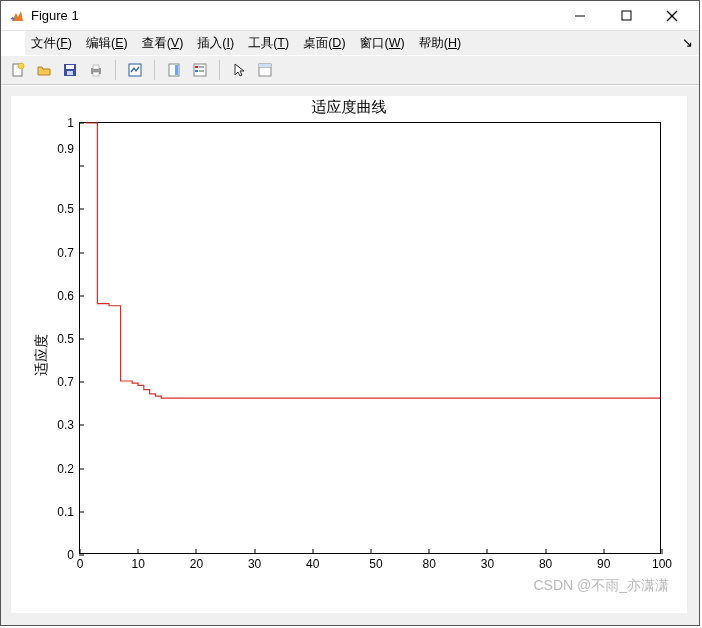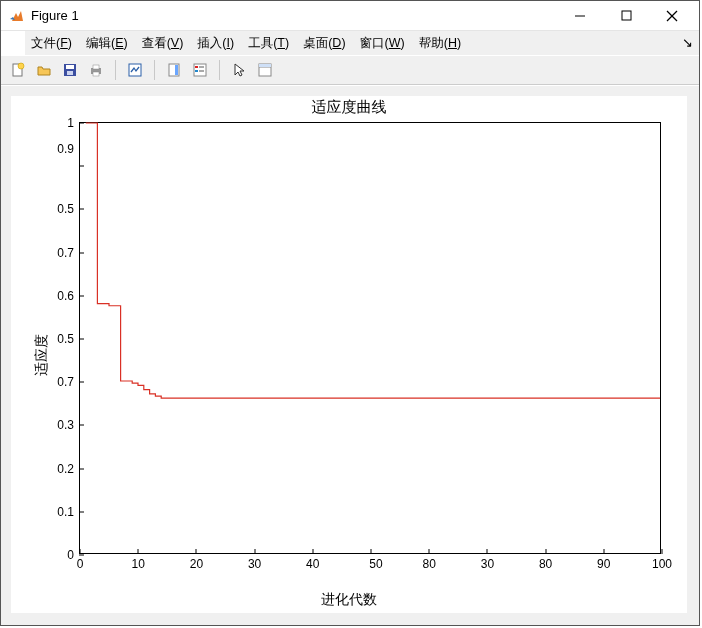--- a/index.html
+++ b/index.html
@@ -252,21 +252,20 @@
           <line x1="2" y1="5" x2="14" y2="5" stroke="#888"></line>
           <rect x="2" y="2" width="12" height="3" fill="#cfe0f7"></rect>
         </svg>
     </div>
   </div>
 
   <div class="plot-area">
     <div class="plot-bg">
       <div class="chart-title">适应度曲线</div>
       <div class="ylabel">适应度</div>
-      <div class="xlabel">进化代数</div>
       <div class="axes-box" id="axes">
         <svg class="line" id="line-svg" viewBox="0 0 582 432" preserveAspectRatio="none">
             <path d="M 5.82 0 L 11.64 0 L 11.64 0 L 17.46 0 L 17.46 181.44000000000003 L 23.28 181.44000000000003 L 23.28 181.44000000000003 L 29.1 181.44000000000003 L 29.1 183.60000000000002 L 34.92 183.60000000000002 L 34.92 183.60000000000002 L 40.74 183.60000000000002 L 40.74 259.2 L 46.56 259.2 L 46.56 259.2 L 52.379999999999995 259.2 L 52.379999999999995 261.36 L 58.2 261.36 L 58.2 263.52 L 64.02 263.52 L 64.02 267.84000000000003 L 69.84 267.84000000000003 L 69.84 272.15999999999997 L 75.66 272.15999999999997 L 75.66 274.32 L 81.48 274.32 L 81.48 276.48 L 87.3 276.48 L 87.3 276.48 L 582 276.48 L 582 276.48" fill="none" stroke="#d93025" stroke-width="1.2"></path>
           </svg>
       <div class="ytick" style="top: 432px;">0</div>
           <div class="tick-mark-y" style="top: 432px;"></div>
           <div class="ytick" style="top: 388.8px;">0.1</div>
           <div class="tick-mark-y" style="top: 388.8px;"></div>
           <div class="ytick" style="top: 345.6px;">0.2</div>
           <div class="tick-mark-y" style="top: 345.6px;"></div>
@@ -302,16 +301,17 @@
           <div class="tick-mark-x" style="left: 349.2px;"></div>
           <div class="xtick" style="left: 407.4px;">30</div>
           <div class="tick-mark-x" style="left: 407.4px;"></div>
           <div class="xtick" style="left: 465.6px;">80</div>
           <div class="tick-mark-x" style="left: 465.6px;"></div>
           <div class="xtick" style="left: 523.8px; text-align: center;">90</div>
           <div class="tick-mark-x" style="left: 523.8px;"></div>
           <div class="xtick" style="left: 582px;">100</div>
           <div class="tick-mark-x" style="left: 582px;"></div>
         </div>
+      <div class="watermark">CSDN @不雨_亦潇潇</div>
     </div>
   </div>
 
 </div>
 
 </body></html>

